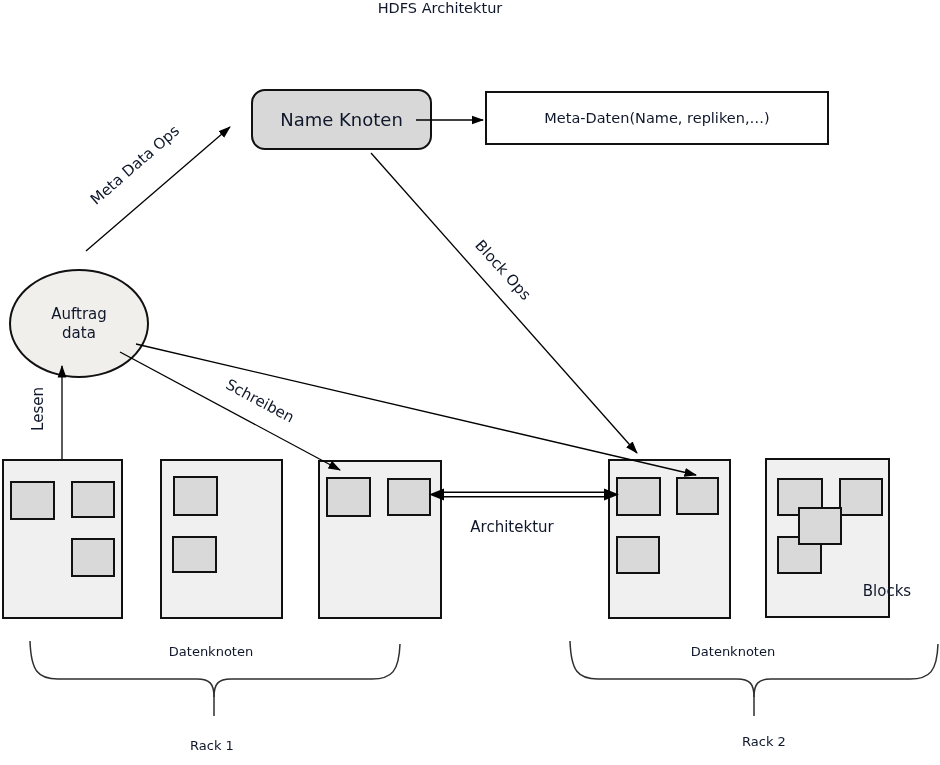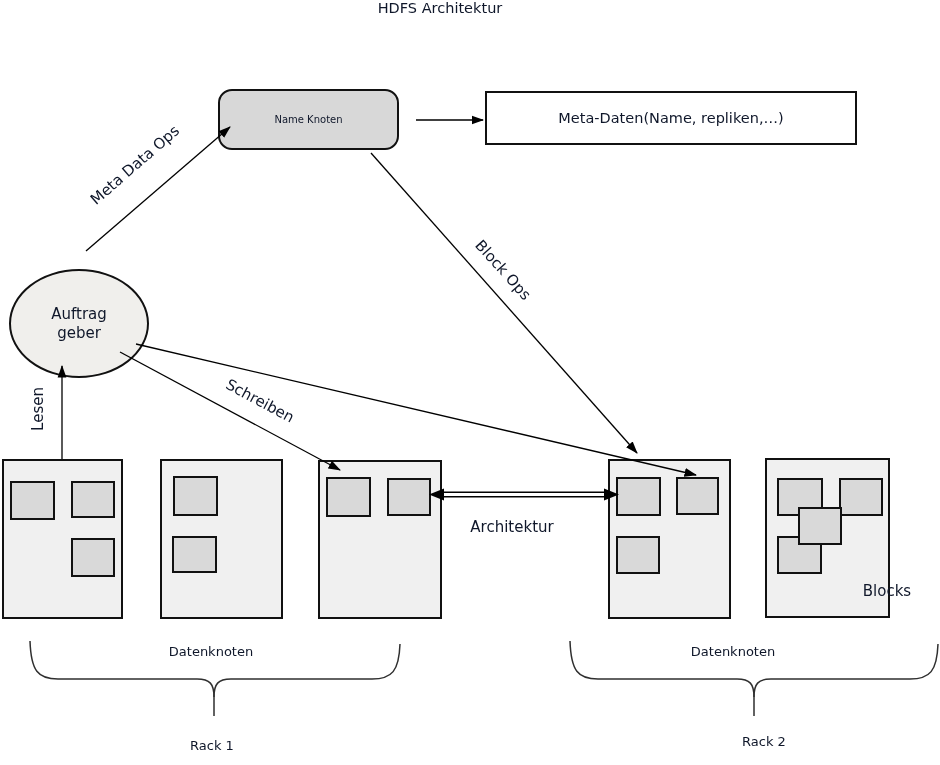--- a/index.html
+++ b/index.html
@@ -11,30 +11,30 @@
     color:#0f172a;
     overflow:hidden;
   }
   .abs{position:absolute;}
   .title{
     left:0;top:9;width:880px;
     text-align:center;
     font-size:14.5px;
   }
   .name-node{
-    left:218px;top:89px;width:181px;height:61px;
+    left:251px;top:89px;width:181px;height:61px;
     background:#d8d8d8;
     border:2.5px solid #111;
     border-radius:14px;
     display:flex;align-items:center;justify-content:center;
-    font-size:10px;
+    font-size:18px;
     box-sizing:border-box;
   }
   .meta-box{
-    left:485px;top:91px;width:372px;height:54px;
+    left:485px;top:91px;width:344px;height:54px;
     background:#ffffff;
     border:2px solid #111;
     display:flex;flex-direction:column;align-items:center;justify-content:center;
     font-size:14.5px;line-height:20px;
     box-sizing:border-box;
   }
   .client{
     left:9px;top:269px;width:140px;height:109px;
     background:#f0efec;
     border:2.5px solid #111;
@@ -83,21 +83,21 @@
   <div class="abs name-node">
     <span>Name Knoten</span>
   </div>
 
   <div class="abs meta-box">
     <div>Meta-Daten(Name, repliken,…)</div>
   </div>
 
   <div class="abs client">
     <div>Auftrag</div>
-    <div>geber</div>
+    <div>data</div>
   </div>
 
   <div class="abs dn-box" style="left:2px;top:459px;width:121px;height:160px;"></div>
   <div class="abs dn-box" style="left:160px;top:459px;width:123px;height:160px;"></div>
   <div class="abs dn-box" style="left:318px;top:460px;width:124px;height:159px;"></div>
 
   <div class="abs dn-box" style="left:608px;top:459px;width:123px;height:160px;"></div>
   <div class="abs dn-box" style="left:765px;top:458px;width:125px;height:160px;"></div>
 
   <div class="abs blk" style="left:10px;top:481px;"></div>

